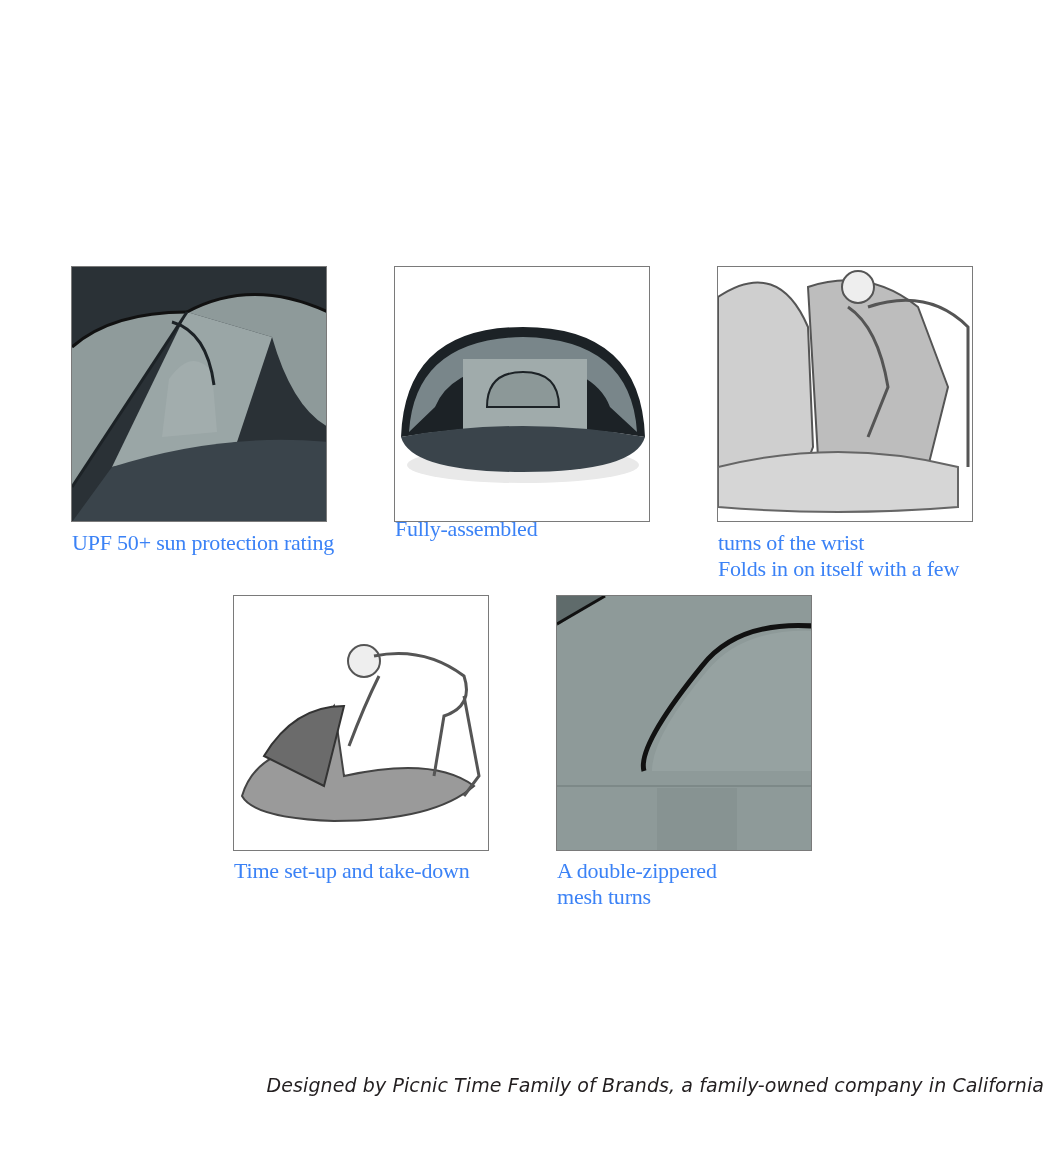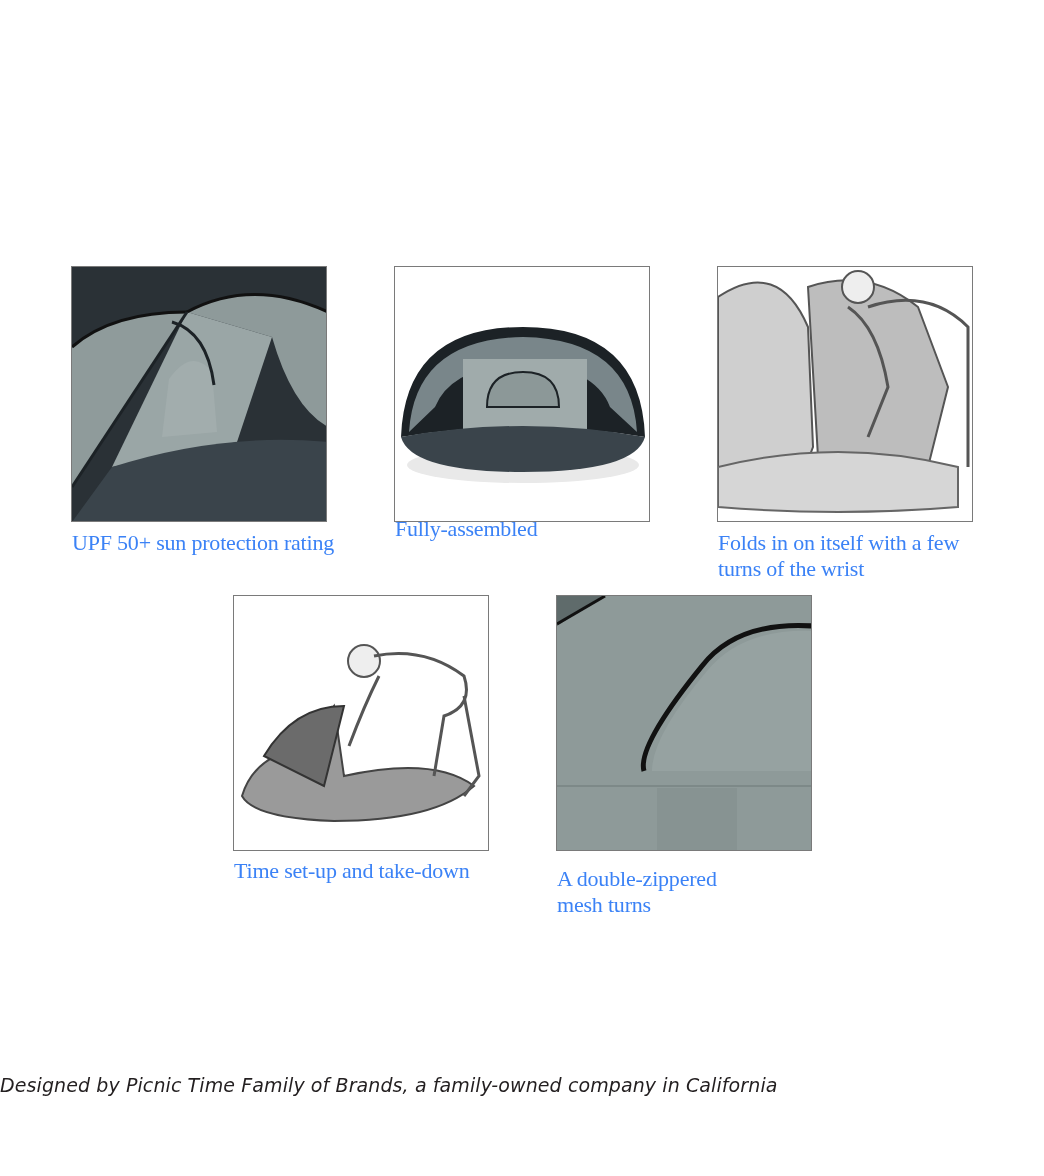--- a/index.html
+++ b/index.html
@@ -1,19 +1,19 @@
 <!DOCTYPE html>
 <html><head>
 <meta charset="utf-8">
 <style>
   html, body { margin:0; padding:0; background:#ffffff; }
   body { width:1044px; height:1176px; position:relative; font-family:"Liberation Sans", sans-serif; color:#231f20; overflow:hidden; }
   .tile { position:absolute; width:256px; height:256px; box-sizing:border-box; border:1px solid #7a7a7a; background:#fff; overflow:hidden; }
   .cap { position:absolute; font-size:22px; line-height:26px; color:#3b82f6; font-family:Liberation Serif, serif; font-weight:300; letter-spacing:-0.2px; }
-  .footer { position:absolute; left:0; width:1044px; top:1074px; text-align:left; font-style:italic; font-size:19px; color:#231f20; font-family:"DejaVu Sans", sans-serif; letter-spacing:0.1px; }
+  .footer { position:absolute; left:0; width:1044px; top:1074px; text-align:right; font-style:italic; font-size:19px; color:#231f20; font-family:"DejaVu Sans", sans-serif; letter-spacing:0.1px; }
   svg { display:block; }
 </style>
 </head>
 <body>
 
 <div class="tile" style="left:71px; top:266px;">
   <svg width="256" height="256" viewBox="0 0 256 256">
     <rect width="256" height="256" fill="#2a3136"></rect>
     <path d="M0 80 Q40 45 115 45 L0 220 Z" fill="#8f9b9b"></path>
     <path d="M115 45 Q180 10 256 45 L256 160 Q220 140 200 70 Z" fill="#8e9a9a"></path>
@@ -46,22 +46,22 @@
     <rect width="256" height="256" fill="#fff"></rect>
     <path d="M0 30 Q60 -10 90 60 L95 180 Q80 230 0 215 Z" fill="#cfcfcf" stroke="#555" stroke-width="2"></path>
     <path d="M90 20 Q150 0 200 40 L230 120 L210 200 L100 190 Z" fill="#bdbdbd" stroke="#555" stroke-width="2"></path>
     <path d="M0 200 Q120 170 240 200 L240 240 Q120 250 0 240 Z" fill="#d6d6d6" stroke="#666" stroke-width="2"></path>
     <circle cx="140" cy="20" r="16" fill="#eee" stroke="#555" stroke-width="2"></circle>
     <path d="M130 40 Q160 60 170 120 L150 170" stroke="#555" stroke-width="3" fill="none"></path>
     <path d="M150 40 Q210 20 250 60 L250 200" stroke="#555" stroke-width="3" fill="none"></path>
   </svg>
 </div>
 <div class="cap" style="left:718px; top:530px;">
+  <div>turns of the wrist</div>
   <div>Folds in on itself with a few</div>
-  <div>turns of the wrist</div>
 </div>
 
 <div class="tile" style="left:233px; top:595px;">
   <svg width="256" height="256" viewBox="0 0 256 256">
     <rect width="256" height="256" fill="#fff"></rect>
     <path d="M8 200 Q20 160 70 150 L100 110 L110 180 Q200 160 240 190 Q200 225 100 225 Q20 222 8 200 Z" fill="#9a9a9a" stroke="#444" stroke-width="2"></path>
     <path d="M30 160 Q60 110 110 110 L90 190 Z" fill="#6b6b6b" stroke="#333" stroke-width="2"></path>
     <circle cx="130" cy="65" r="16" fill="#eee" stroke="#555" stroke-width="2"></circle>
     <path d="M140 60 Q190 50 230 80 Q240 110 210 120 L200 180" stroke="#555" stroke-width="3" fill="none"></path>
     <path d="M145 80 Q130 110 115 150" stroke="#555" stroke-width="3" fill="none"></path>
@@ -74,18 +74,18 @@
   <svg width="256" height="256" viewBox="0 0 256 256">
     <rect width="256" height="256" fill="#8e9a99"></rect>
     <path d="M0 0 L45 0 L0 30 Z" fill="#5f6b6b"></path>
     <path d="M0 28 L48 0" stroke="#111" stroke-width="3"></path>
     <path d="M256 30 Q180 25 145 70 Q80 150 87 175" stroke="#111" stroke-width="5" fill="none"></path>
     <path d="M256 35 Q185 32 150 75 Q95 140 95 175 L256 175 Z" fill="#96a2a1"></path>
     <line x1="0" y1="190" x2="256" y2="190" stroke="#7d8988" stroke-width="2"></line>
     <rect x="100" y="192" width="80" height="64" fill="#879392"></rect>
   </svg>
 </div>
-<div class="cap" style="left:557px; top:858px;margin-top:8px;">
+<div class="cap" style="left:557px; top:858px;">
   <div>A double-zippered</div>
   <div>mesh turns</div>
 </div>
 
 <div class="footer">Designed by Picnic Time Family of Brands, a family-owned company in California</div>
 
 </body></html>

